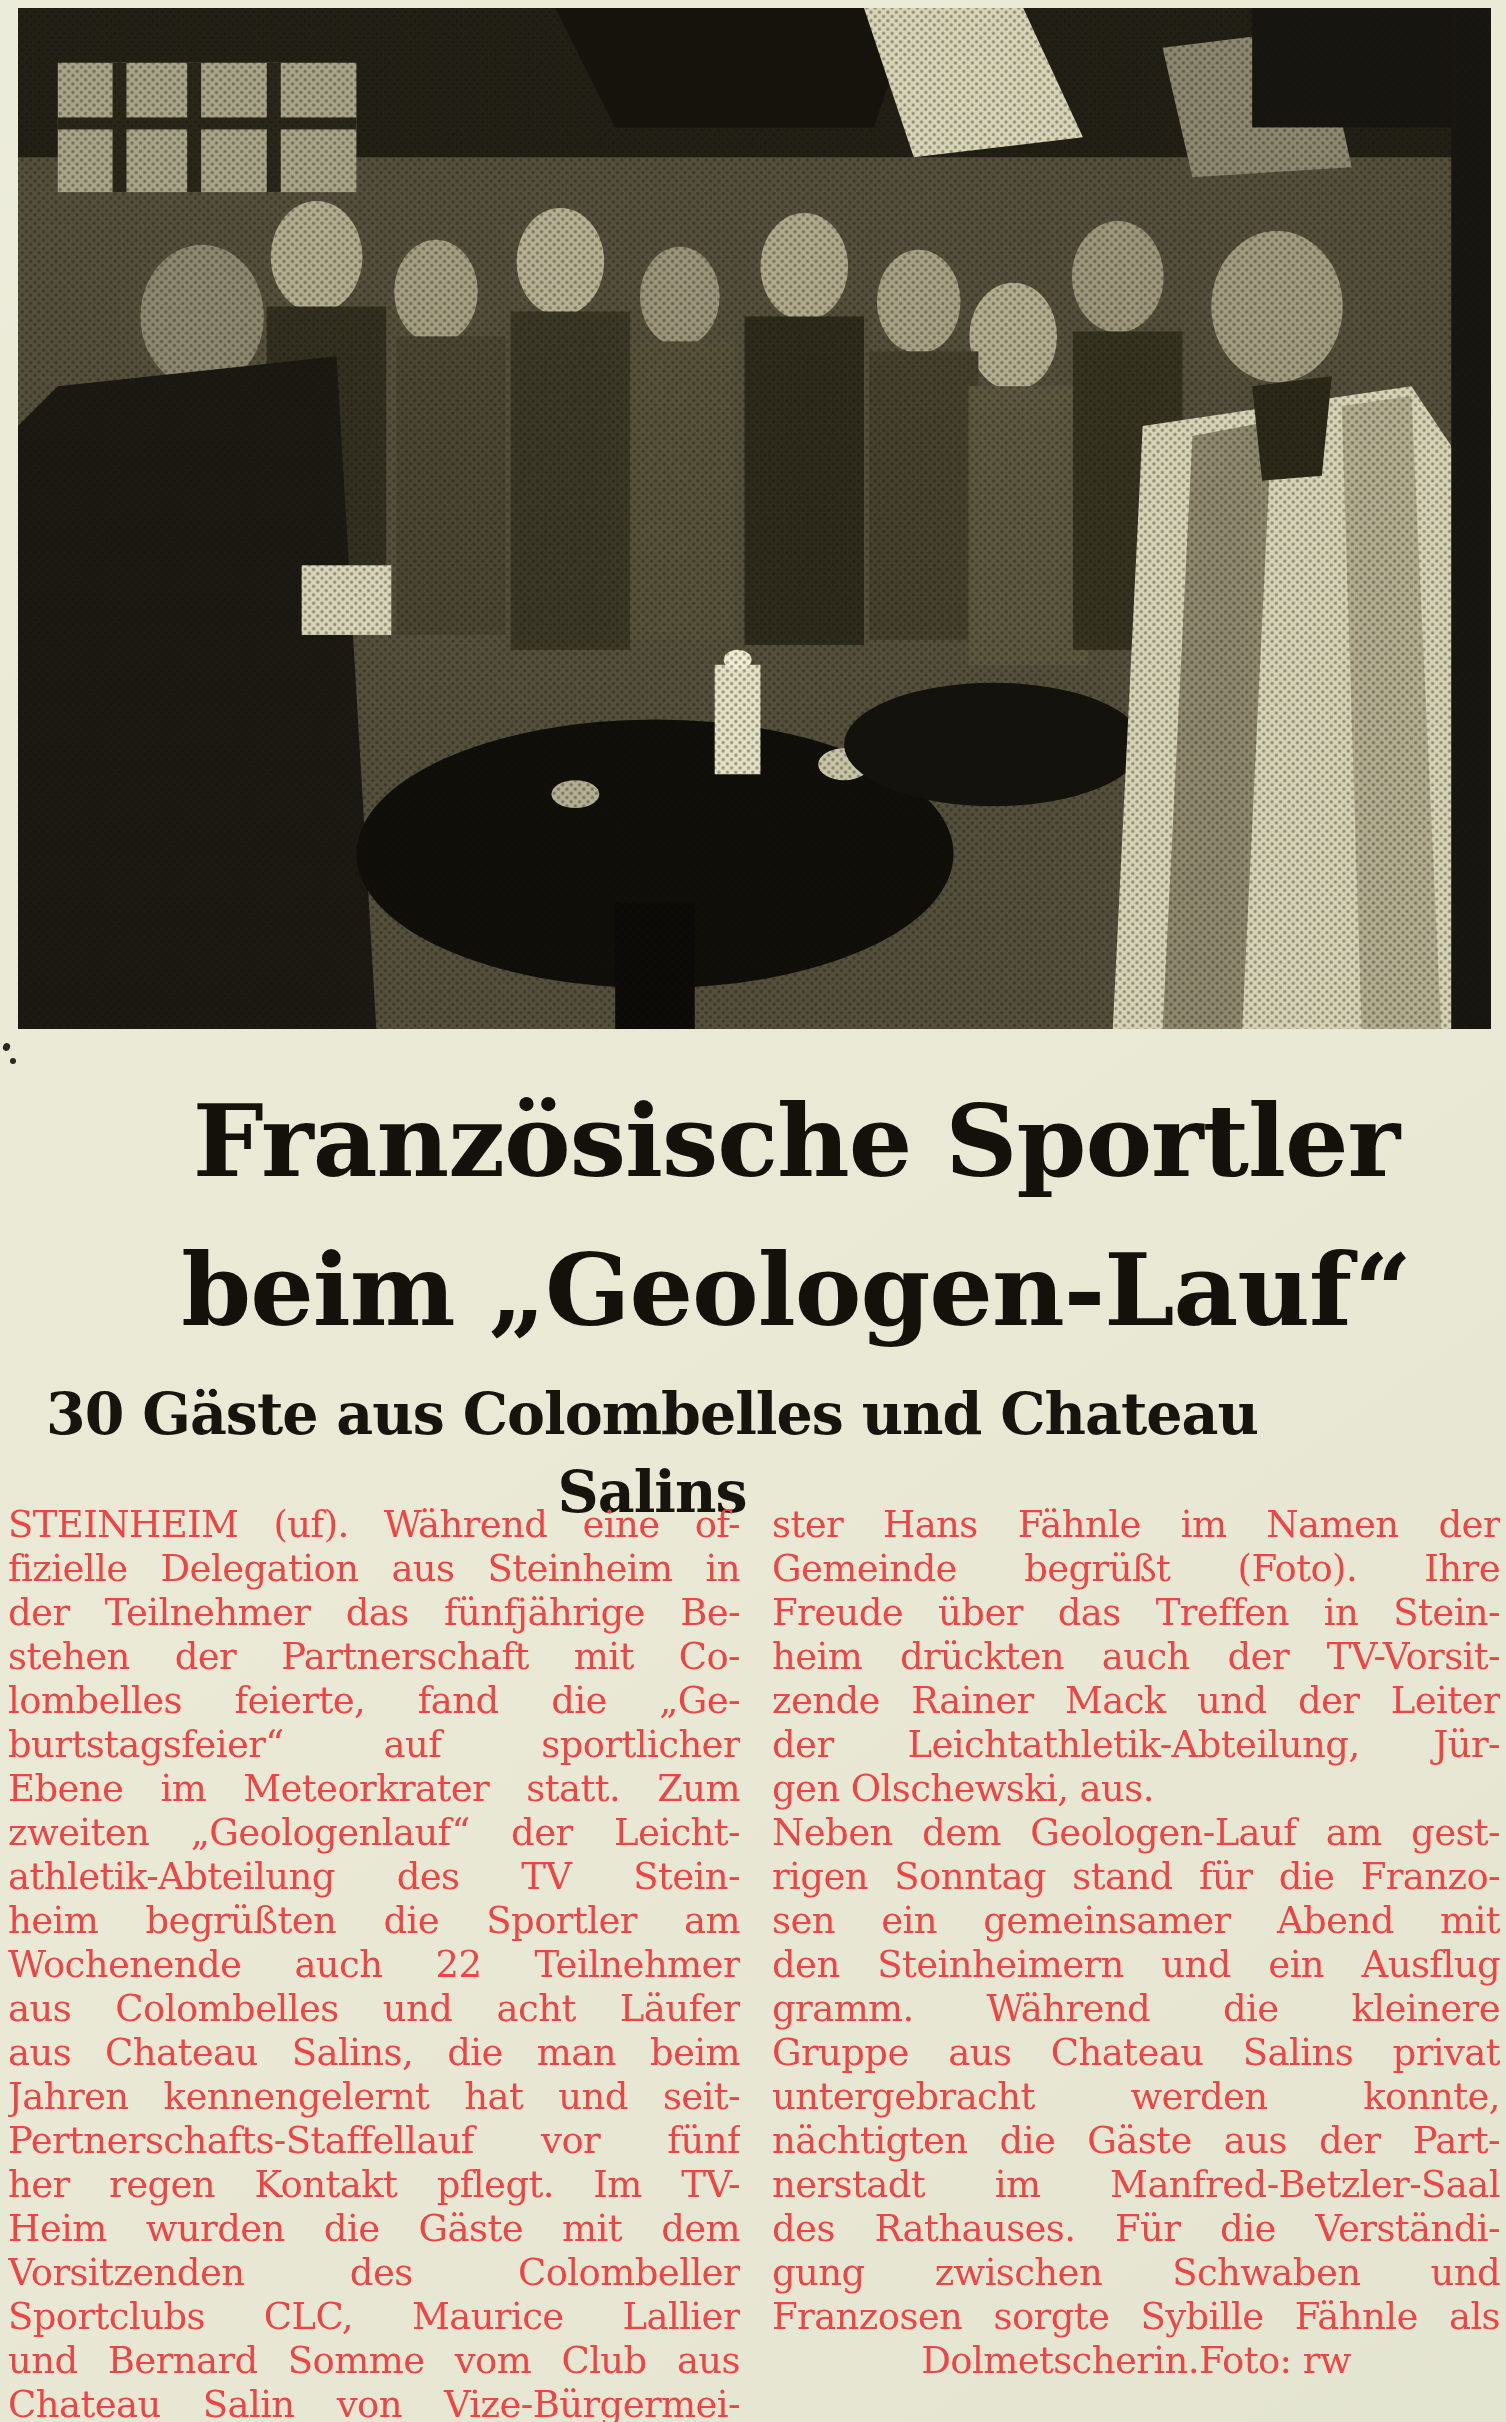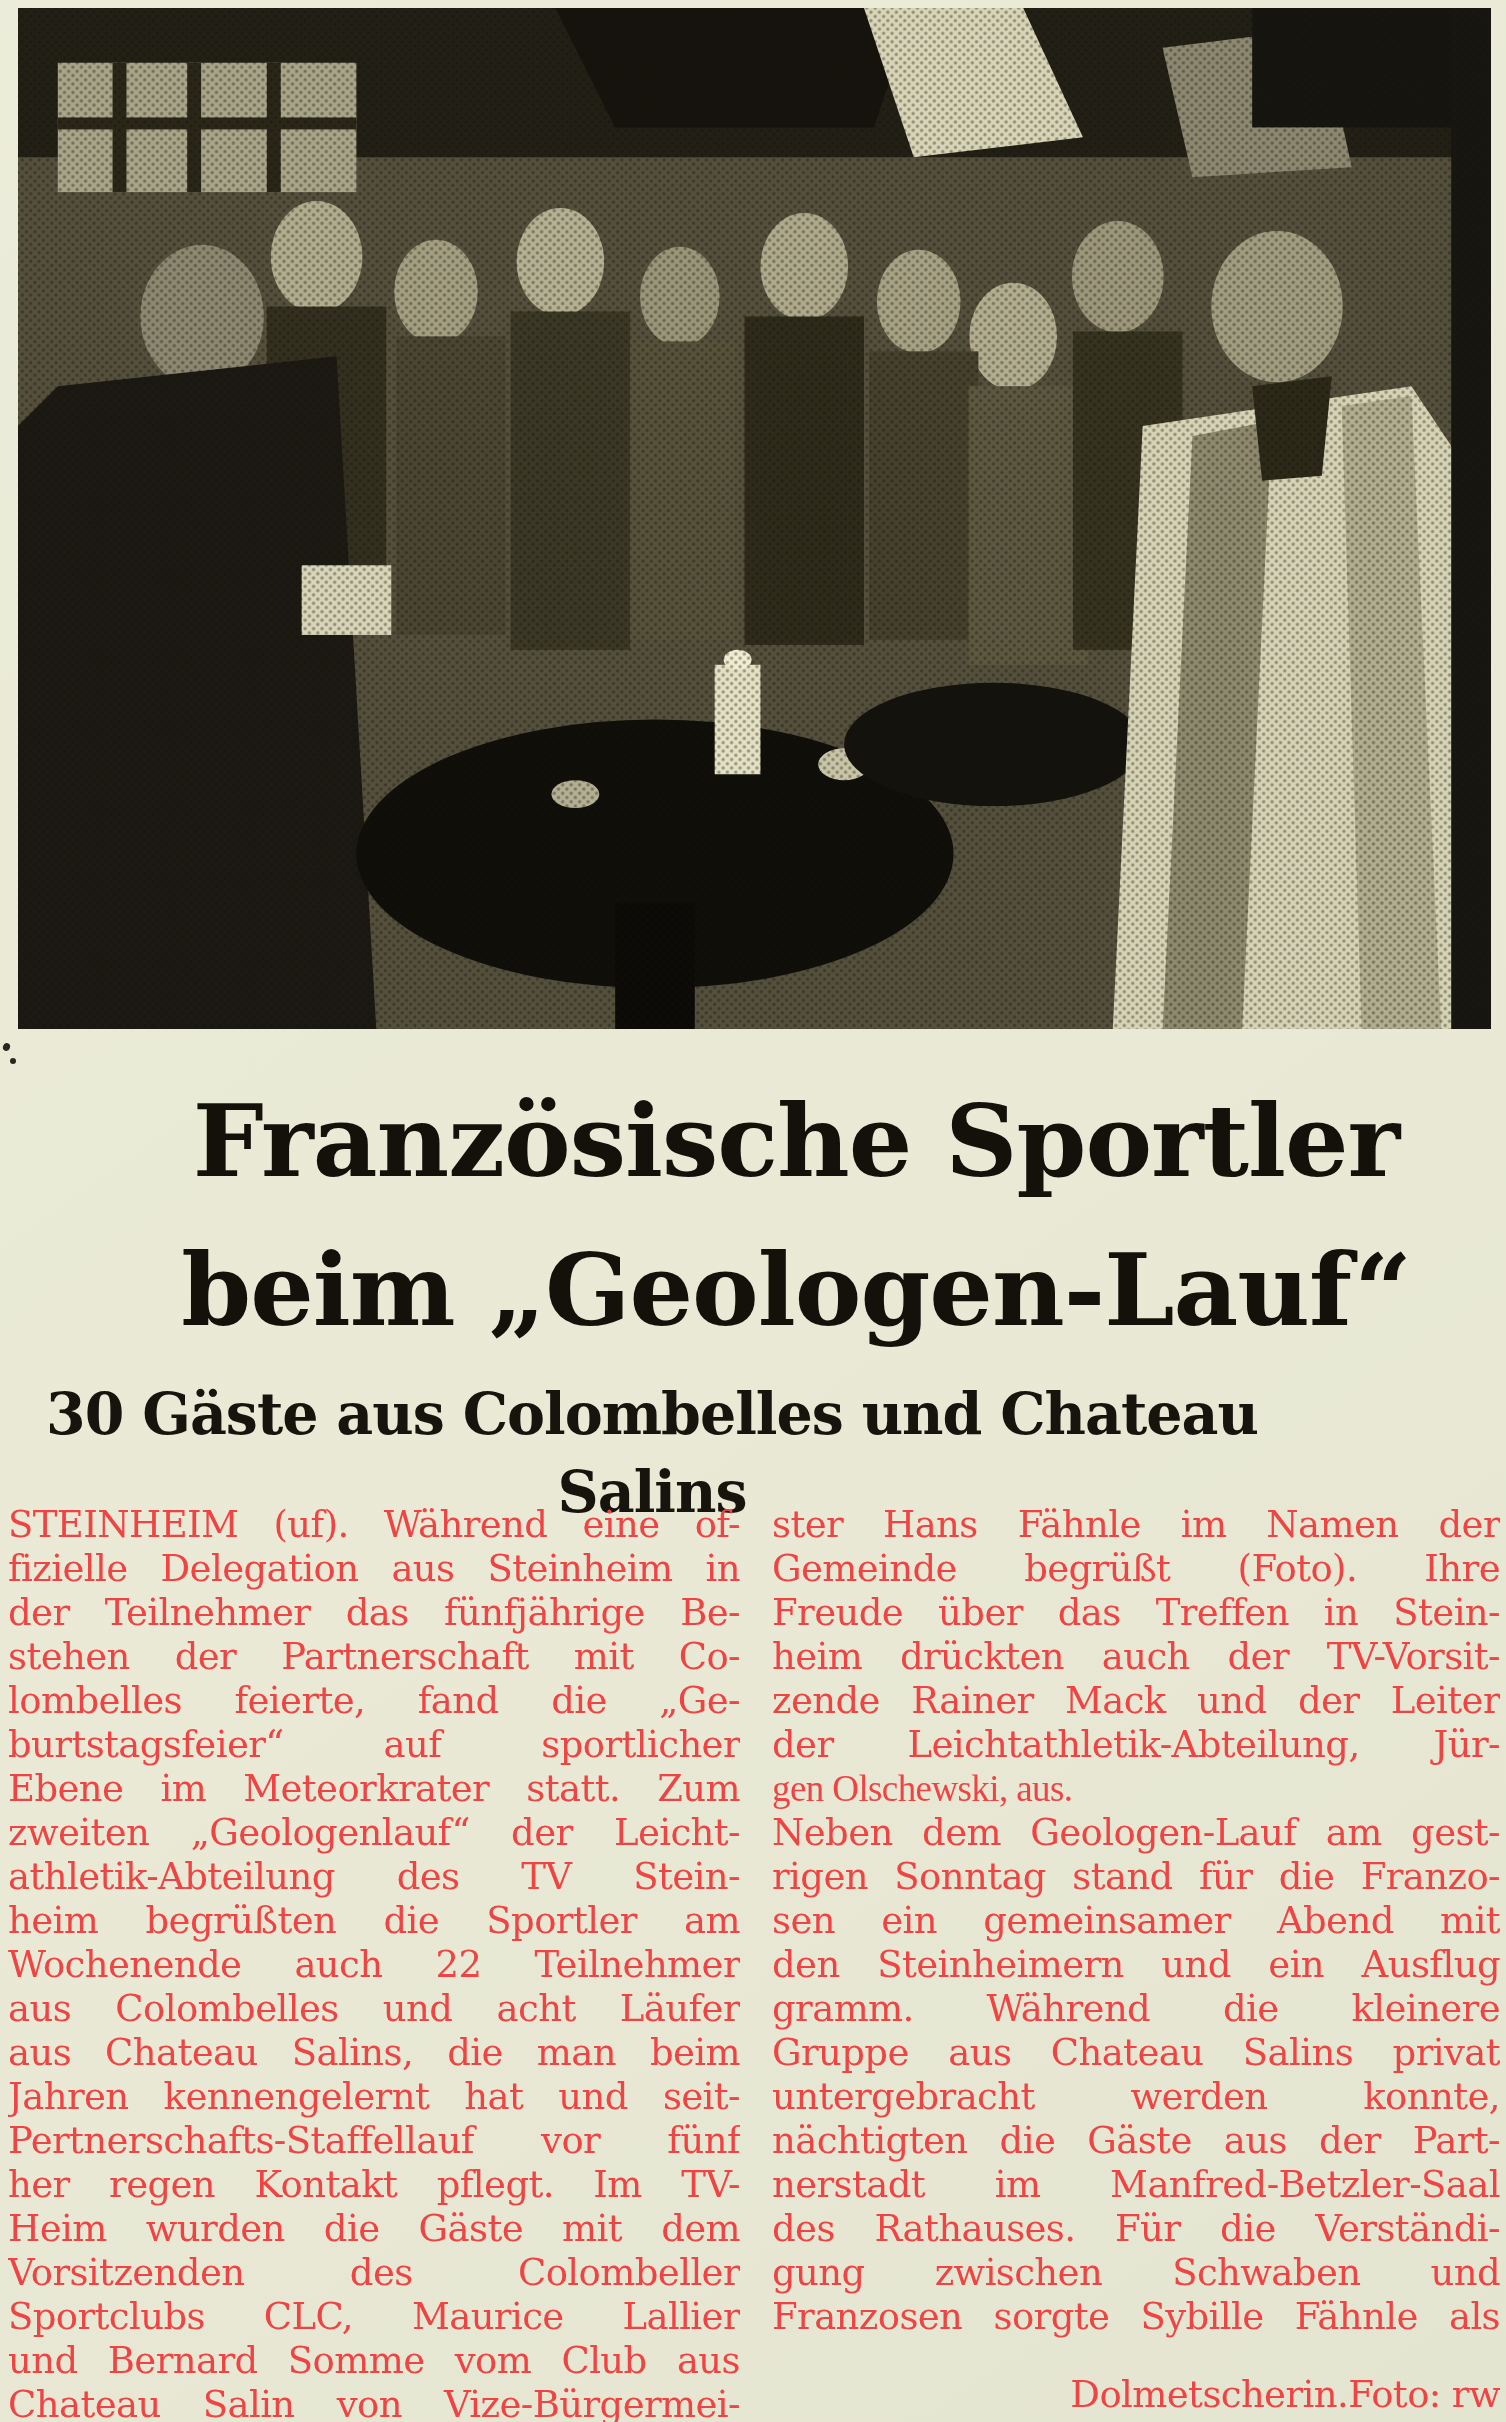--- a/index.html
+++ b/index.html
@@ -30,22 +30,22 @@
   }
   .col{
     position:absolute;top:1503px;
     font-size:37px;line-height:44px;letter-spacing:-0.6px;
     color:#ef4444;
   }
   .col-left{left:8px;width:732px;}
   .col-right{left:772px;width:728px;}
   .bline{height:44px;overflow:hidden;white-space:nowrap;}
   .bline.j{white-space:normal;text-align:justify;text-align-last:justify;}
-  .bline.short{text-align:right;text-align-last:left;font-family:Liberation Serif, serif;}
-  .bline.split{display:flex;justify-content:flex-end;white-space:nowrap;margin-top:34px;}
+  .bline.short{text-align:right;text-align-last:left;}
+  .bline.split{display:flex;justify-content:center;white-space:nowrap;}
 </style>
 </head>
 <body>
 
 <div class="photo-wrap">
   <svg viewBox="0 0 1480 1026" preserveAspectRatio="none">
     <defs>
       <pattern id="halftone" width="6" height="6" patternUnits="userSpaceOnUse" patternTransform="rotate(45)">
         <rect width="6" height="6" fill="none"></rect>
         <circle cx="3" cy="3" r="1.7" fill="#12100a" opacity="0.38"></circle>

